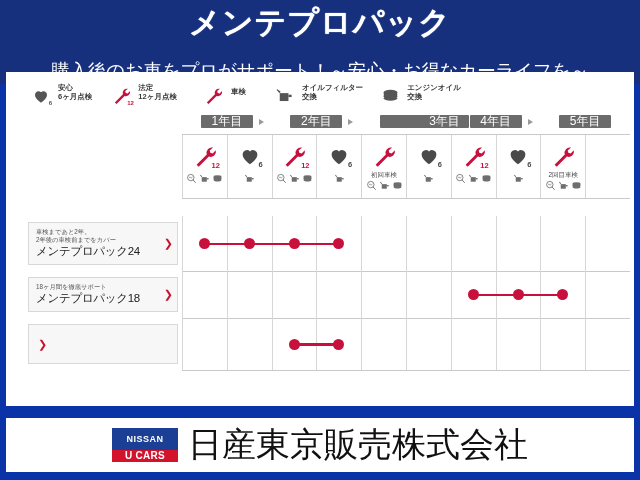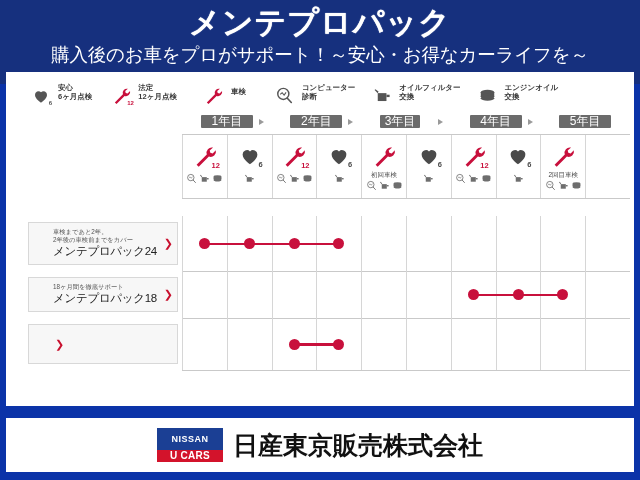--- a/index.html
+++ b/index.html
@@ -17,21 +17,21 @@
     background:#16307e;
     display:flex;flex-direction:column;align-items:center;justify-content:flex-start;
     overflow:hidden;
   }
   .header-title{
     color:#ffffff;font-size:31px;font-weight:bold;letter-spacing:1px;
     margin-top:4px;line-height:38px;white-space:nowrap;
     text-shadow:0 0 1px #fff;
   }
   .header-sub{
-    color:#ffffff;font-size:18.5px;line-height:24px;margin-top:1px;white-space:nowrap;
+    color:#ffffff;font-size:18.5px;line-height:24px;margin-top:17px;white-space:nowrap;
     letter-spacing:-0.2px;
   }
 
   
   .body-area{
     position:absolute;left:6px;top:72px;width:628px;height:334px;
     background:#ffffff;box-sizing:border-box;
   }
 
   
@@ -69,21 +69,21 @@
   
   .rows{position:absolute;left:6px;top:144px;width:622px;}
   .prow{position:relative;height:48px;}
   .prow.r1{height:55px;}
   .prow.r2{height:47px;}
   .prow.r3{height:52px;}
 
   .pcard{
     position:absolute;left:16px;top:6px;width:150px;bottom:6px;
     background:#f7f7f7;border:1px solid #d8d8d8;box-sizing:border-box;
-    display:flex;align-items:center;padding-left:24px;padding-right:4px;
+    display:flex;align-items:center;padding-left:7px;padding-right:4px;
   }
   .pcard-txt{flex:1;}
   .pcard-small{font-size:6.3px;color:#555;line-height:8px;white-space:nowrap;}
   .pcard-name{font-size:11.5px;color:#222;line-height:15px;white-space:nowrap;letter-spacing:-0.3px;}
   .chev{color:#c8102e;font-size:11px;font-weight:bold;margin-left:2px;}
 
   .track{position:absolute;left:170px;top:0;width:448px;height:100%;}
   .tcell{position:absolute;top:0;height:100%;border-left:1px solid #d6d6d6;box-sizing:border-box;}
   .tline{position:absolute;height:2.5px;background:#c8103c;border-radius:2px;}
   .tdot{position:absolute;width:11px;height:11px;border-radius:50%;background:#c8103c;}
@@ -93,21 +93,21 @@
   
   .footer{
     position:absolute;left:6px;top:418px;width:628px;height:54px;
     background:#ffffff;display:flex;align-items:center;justify-content:center;
   }
   .logo{width:66px;height:34px;display:flex;flex-direction:column;margin-right:10px;}
   .logo-top{height:32px;background:#1b3f94;color:#fff;font-size:9px;font-weight:bold;
     display:flex;align-items:center;justify-content:center;letter-spacing:0.5px;}
   .logo-bot{height:18px;background:#d3132b;color:#fff;font-size:10px;font-weight:bold;
     display:flex;align-items:center;justify-content:center;letter-spacing:0.3px;}
-  .footer-name{font-size:25px;font-weight:bold;color:#111;letter-spacing:0px;white-space:nowrap;}
+  .footer-name{font-size:34px;font-weight:normal;color:#111;letter-spacing:0px;white-space:nowrap;}
 
   svg{display:block;}
 </style>
 </head>
 <body>
 
 <div class="page">
 
   <div class="header">
     <div class="header-title">メンテプロパック</div>
@@ -148,35 +148,20 @@
         <div class="legend-item" style="margin-right: 26px;">
           <span class="legend-ico">
             <span style="position: relative; display: inline-block; width: 19px; height: 19px; line-height: 0;">
               <svg viewBox="0 0 24 24" width="19" height="19">
                 <path fill="#c8103c" d="M20.1 3.6a5.3 5.3 0 0 0-6.3 6.9L3.6 20.7l2.1 2.1 10.2-10.2a5.3 5.3 0 0 0 6.9-6.3l-3.1 3.1-2.4-.6-.6-2.4 3.4-2.8z"></path>
               </svg>
             </span>
           </span>
           <span class="legend-txt">
             <b>車検</b>
-          </span>
-        </div>
-        <div class="legend-item" style="margin-right: 14px;">
-          <span class="legend-ico">
-            <span style="position: relative; display: inline-block; width: 19px; height: 19px; line-height: 0;">
-              <svg viewBox="0 0 24 24" width="19" height="19">
-                <circle cx="10.5" cy="10" r="7" fill="none" stroke="#555555" stroke-width="1.8"></circle>
-                <path d="M6.5 10.5l2.5-2 2.5 3 2.5-3.5" fill="none" stroke="#555555" stroke-width="1.3"></path>
-                <path d="M15.6 15.4l5 5.4" stroke="#555555" stroke-width="2" fill="none" stroke-linecap="round"></path>
-              </svg>
-            </span>
-          </span>
-          <span class="legend-txt">
-            <b>コンピューター</b>
-            <span style="display: block; font-weight: bold;">診断</span>
           </span>
         </div>
         <div class="legend-item" style="margin-right: 14px;">
           <span class="legend-ico">
             <span style="position: relative; display: inline-block; width: 19px; height: 19px; line-height: 0;">
               <svg viewBox="0 0 24 24" width="19" height="19">
                 <path fill="#555555" d="M6 9h11v10H6z"></path>
                 <path fill="#555555" d="M6 9l-4-4 1-1 4 3z"></path>
                 <path fill="#555555" d="M17 11h4v3h-4z"></path>
               </svg>
@@ -204,21 +189,21 @@
           </span>
         </div>
       </div>
 
     <div class="grid">
       <div class="yearrow" id="yearrow">
           <div class="ypill" style="left: 18.8px; width: 52px;">1年目</div>
           <div class="yarrow" style="left: 76.8px;"></div>
           <div class="ypill" style="left: 108.4px; width: 52px;">2年目</div>
           <div class="yarrow" style="left: 166.4px;"></div>
-          <div class="ypill" style="left: 198px; width: 40px;">3年目</div>
+          <div class="ypill" style="left: 198px; width: 49px; padding-left: 40px;">3年目</div>
           <div class="yarrow" style="left: 256px;"></div>
           <div class="ypill" style="left: 287.6px; width: 52px;">4年目</div>
           <div class="yarrow" style="left: 345.6px;"></div>
           <div class="ypill" style="left: 377.2px; width: 52px;">5年目</div>
         </div>
       <div class="iconrow" id="iconrow">
           <div class="icol" style="left: 0px; width: 44.8px;">
             <div class="icol-main">
               <span style="position: relative; display: inline-block; width: 24px; height: 24px; line-height: 0;">
                 <svg viewBox="0 0 24 24" width="24" height="24">

